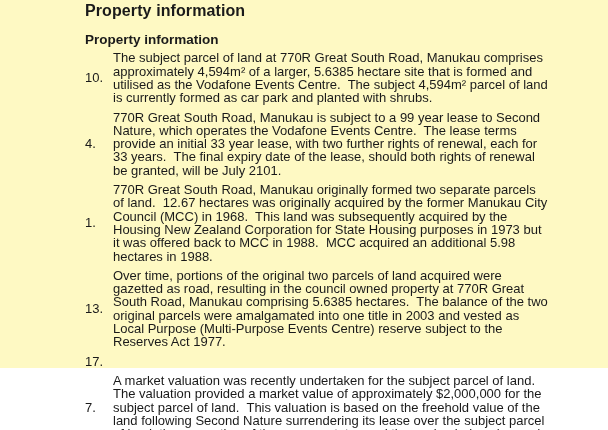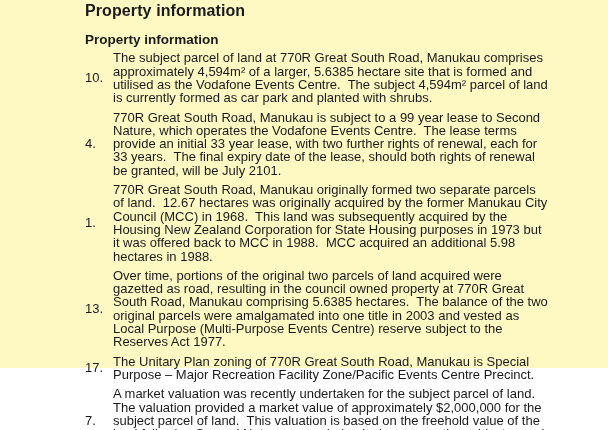--- a/index.html
+++ b/index.html
@@ -75,20 +75,19 @@
       <div class="item">
         <span class="num">1.</span>
         <span class="txt">770R Great South Road, Manukau originally formed two separate parcels of land.  12.67 hectares was originally acquired by the former Manukau City Council (MCC) in 1968.  This land was subsequently acquired by the Housing New Zealand Corporation for State Housing purposes in 1973 but it was offered back to MCC in 1988.  MCC acquired an additional 5.98 hectares in 1988.</span>
       </div>
       <div class="item">
         <span class="num">13.</span>
         <span class="txt">Over time, portions of the original two parcels of land acquired were gazetted as road, resulting in the council owned property at 770R Great South Road, Manukau comprising 5.6385 hectares.  The balance of the two original parcels were amalgamated into one title in 2003 and vested as Local Purpose (Multi-Purpose Events Centre) reserve subject to the Reserves Act 1977.</span>
       </div>
       <div class="item">
         <span class="num">17.</span>
-        <span class="txt">The Unitary Plan zoning of 770R Great South Road, Manukau is Special Purpose – Major Recreation Facility Zone/Pacific Events Centre Precinct.</span>
       </div>
       <div class="item">
         <span class="num">7.</span>
         <span class="txt">A market valuation was recently undertaken for the subject parcel of land.  The valuation provided a market value of approximately $2,000,000 for the subject parcel of land.  This valuation is based on the freehold value of the land following Second Nature surrendering its lease over the subject parcel of land, the revocation of the reserve status and the zoning being changed.</span>
       </div>
     </div>
 </div>
 
 </body></html>

